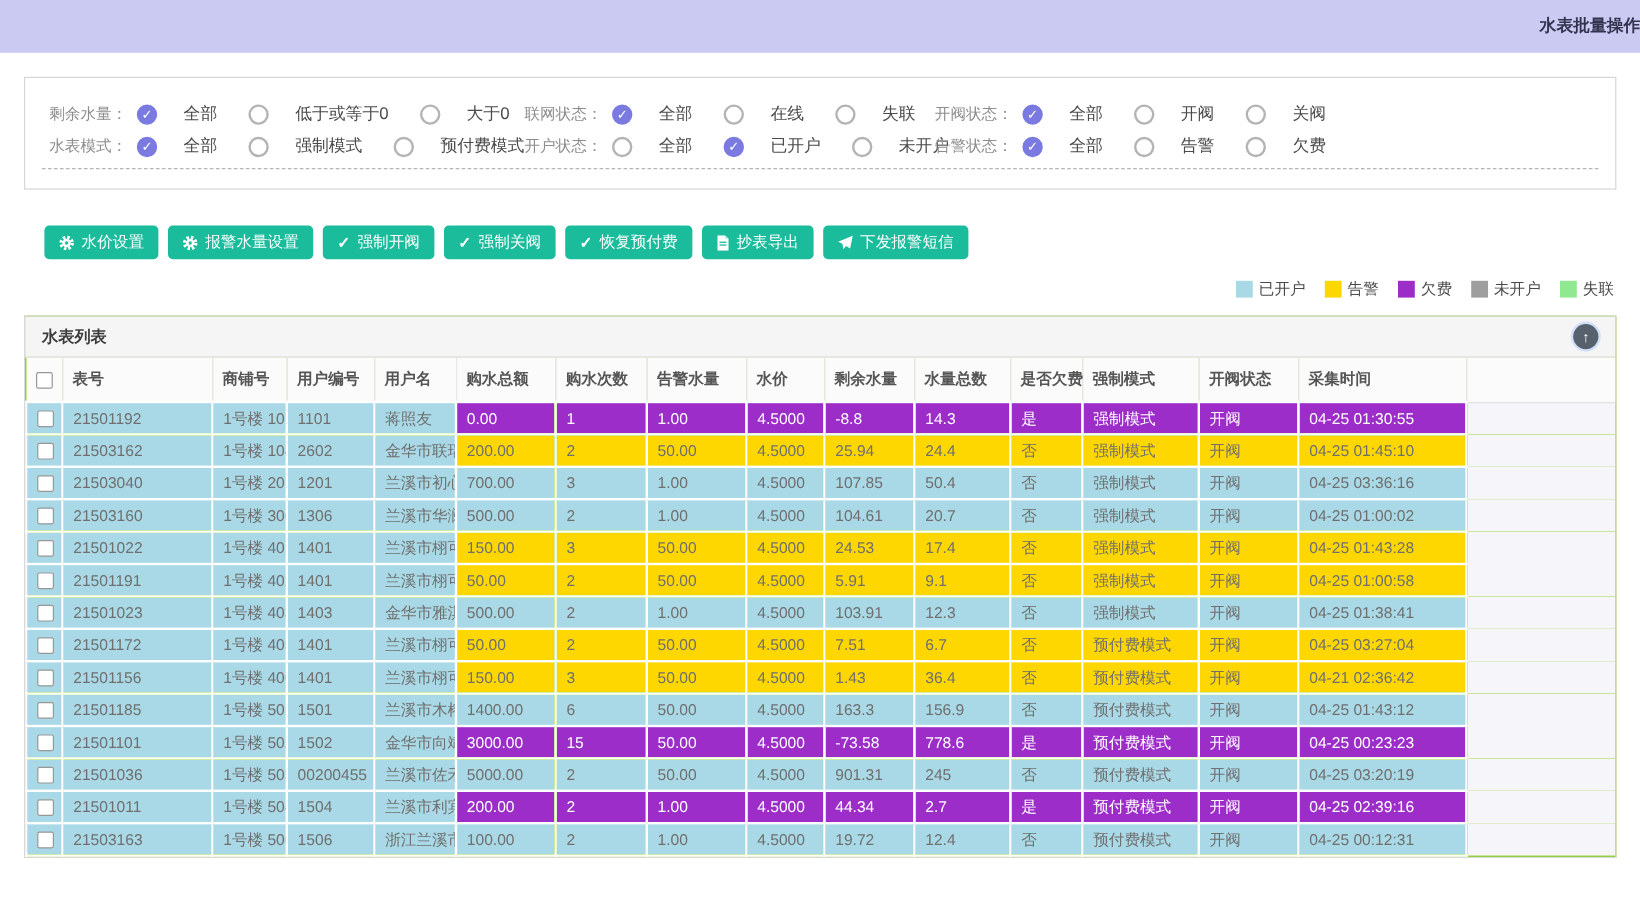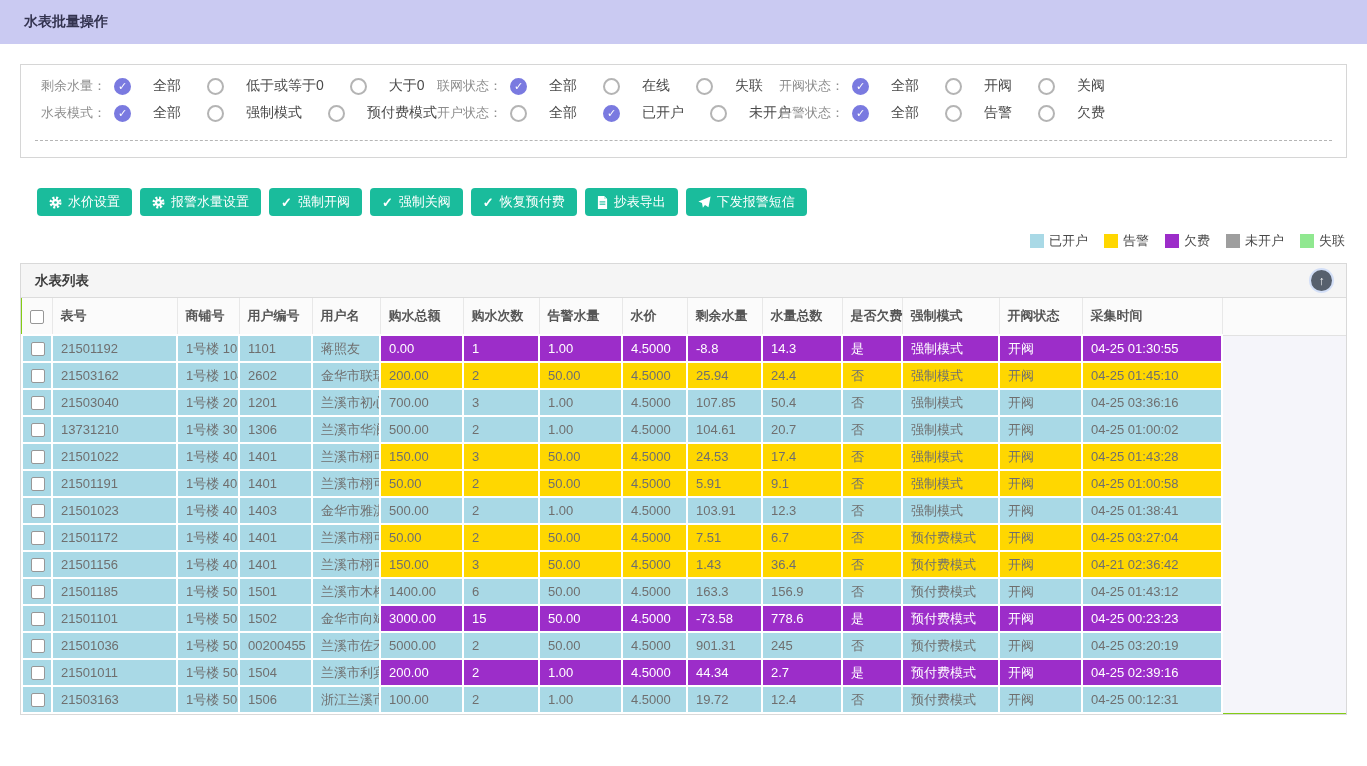--- a/index.html
+++ b/index.html
@@ -1,26 +1,26 @@
 <!DOCTYPE html>
 <html style="--topbar: #cacaf2; --accent-purple: #8b8de4; --accent-green: #0fad88; --teal: #1abc9c; --row-open: #a9d9e6; --row-alarm: #ffd700; --row-arrears: #9c2dc9;"><head>
 <meta charset="utf-8">
 <style>
   * { box-sizing: border-box; margin: 0; padding: 0; }
   html,body { width:1367px; height:766px; overflow:hidden; background:#fff;
     font-family:"Liberation Sans","DejaVu Sans",sans-serif; }
 
   
   .topbar { height:44px; background:var(--topbar,#cacaf2); display:flex; align-items:center;
-    padding-left:24px; }
+    padding-left:24px;justify-content:flex-end; }
   .topbar .title { font-size:14px; font-weight:bold; color:#33334f; }
 
   
   .filter-panel { margin:20px 20px 0; border:1px solid #d6d6d6; background:#fff; padding:12px 0 16px; }
-  .filter-row { display:flex; align-items:flex-start; height:27px; padding:0 20px; }
+  .filter-row { display:flex; align-items:flex-end; height:27px; padding:0 20px; }
   .filter-group { display:flex; align-items:center; }
   .filter-group.g0 { width:396px; }
   .filter-group.g1 { width:342px; }
   .fg-label { color:#8d8d8d; font-size:13px; margin-right:8px; white-space:nowrap; }
   .radio-opt { display:flex; align-items:center; margin-right:26px; cursor:pointer; }
   .radio { width:17px; height:17px; border-radius:50%; background:#fff; border:2px solid #b4b4b4;
     display:inline-flex; align-items:center; justify-content:center; }
   .radio.checked { background:#7a7ae0; border-color:#7a7ae0; color:#fff; font-size:11px; font-weight:bold; }
   .radio-label { margin-left:22px; font-size:14px; color:#4a4a4a; white-space:nowrap; }
   .dashed-sep { border-top:1px dashed #b5b5b5; margin:9px 14px 0; }
@@ -350,21 +350,21 @@
           <td class="zonecell">107.85</td>
           <td class="zonecell">50.4</td>
           <td class="zonecell">否</td>
           <td class="zonecell">强制模式</td>
           <td class="zonecell">开阀</td>
           <td class="zonecell">04-25 03:36:16</td>
           <td class="fillercell"></td>
         </tr>
         <tr class="st-open">
           <td class="fixedcell"><span class="checkbox"></span></td>
-          <td class="fixedcell">13731210</td>
+          <td class="fixedcell">21503160</td>
           <td class="fixedcell">1号楼 306</td>
           <td class="fixedcell">1306</td>
           <td class="fixedcell">兰溪市华澜工</td>
           <td class="zonecell">500.00</td>
           <td class="zonecell">2</td>
           <td class="zonecell">1.00</td>
           <td class="zonecell">4.5000</td>
           <td class="zonecell">104.61</td>
           <td class="zonecell">20.7</td>
           <td class="zonecell">否</td>

